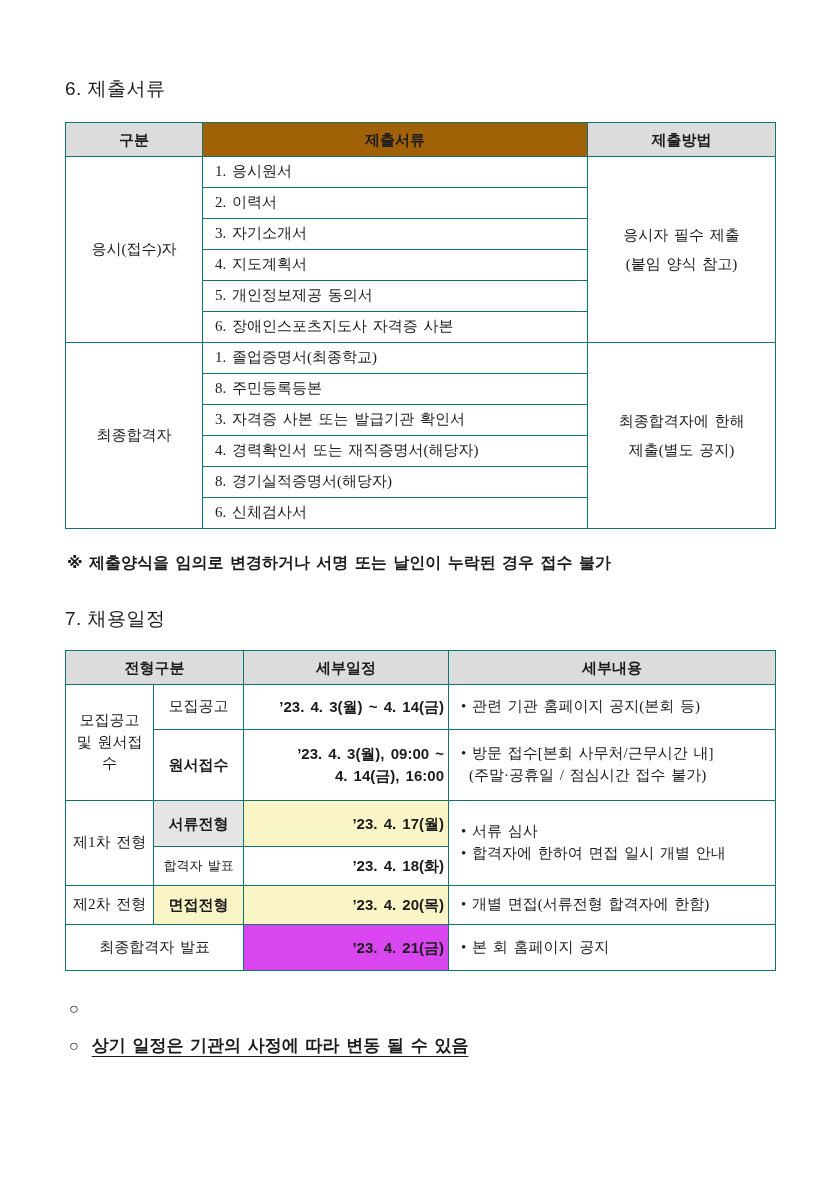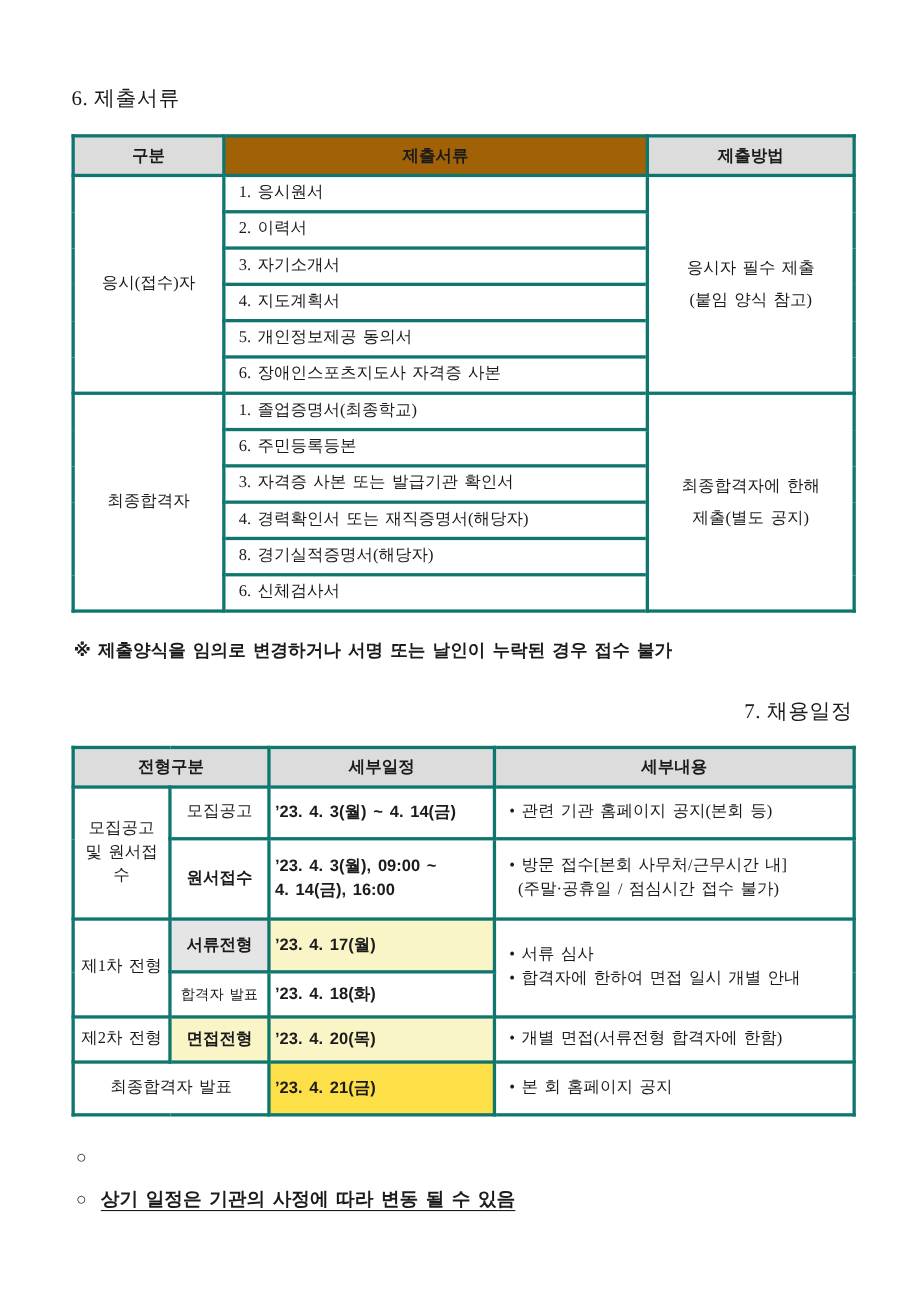--- a/index.html
+++ b/index.html
@@ -5,52 +5,52 @@
   html,body{margin:0;padding:0;background:#ffffff;}
   body{
     width:835px;height:1181px;
     font-family:"Liberation Serif","DejaVu Serif",serif;
     color:#1b1b1b;
     -webkit-font-smoothing:antialiased;
   }
   .page{box-sizing:border-box;width:835px;height:1181px;padding:76px 60px 0 65px;}
   .heading{
     font-size:19px;font-weight:400;letter-spacing:0.5px;
-    font-family:Liberation Serif, serif;
+    font-family:Liberation Sans, sans-serif;
     margin:0 0 20px 0;
   }
   table{border-collapse:collapse;table-layout:fixed;width:710px;}
-  table, td{border:3px solid #0f766e;}
+  table, td{border:1px solid #0f766e;}
   td{padding:0 4px;vertical-align:middle;font-size:15px;line-height:1.45;word-spacing:2px;}
   tr.thead td{
     background:#dcdcdc;
     font-family:"Liberation Sans","DejaVu Sans",sans-serif;
     font-weight:bold;text-align:center;height:33px;font-size:15px;
   }
   
   .t1 tr.item-row td{height:30px;}
   .t1 td.cat{text-align:center;}
   .t1 td.doc{text-align:left;padding-left:12px;}
   .t1 td.method{text-align:center;line-height:1.9;}
   
   .note{
     margin:24px 0 0 2px;
     font-family:"Liberation Sans","DejaVu Sans",sans-serif;
     font-weight:bold;font-size:16px;word-spacing:2px;
   }
-  .heading2{margin:32px 0 18px 0;text-align:right;}
+  .heading2{margin:32px 0 18px 0;}
   
   .t2 td.grp{text-align:center;white-space:pre-line;}
   .t2 td.sub{text-align:center;}
   .t2 td.small{font-size:13px;}
   .t2 td.gothic-bold{
     font-family:"Liberation Sans","DejaVu Sans",sans-serif;
     font-weight:bold;
   }
-  .t2 td.sched{text-align:left;font-family:"Liberation Sans","DejaVu Sans",sans-serif;font-weight:bold;}
+  .t2 td.sched{text-align:right;font-family:"Liberation Sans","DejaVu Sans",sans-serif;font-weight:bold;}
   .t2 td.detail{text-align:left;padding-left:8px;}
   .t2 .dline{padding-left:4px;}
   .t2 .dline.indent{padding-left:12px;}
   .t2 tr.r1 td{height:44px;}
   .t2 tr.r2 td{height:70px;}
   .t2 tr.r3 td{height:45px;}
   .t2 tr.r4 td{height:38px;}
   .t2 tr.r5 td{height:38px;}
   .t2 tr.r6 td{height:45px;}
   
@@ -109,21 +109,21 @@
 
       <tr class="item-row">
         <td class="cat" rowspan="6">최종합격자</td>
         <td class="doc">1. 졸업증명서(최종학교)</td>
         <td class="method" rowspan="6">
           <div>최종합격자에 한해</div>
           <div>제출(별도 공지)</div>
         </td>
       </tr>
       <tr class="item-row">
-          <td class="doc">6. 주민등록등본</td>
+          <td class="doc">8. 주민등록등본</td>
         </tr>
       <tr class="item-row">
           <td class="doc">3. 자격증 사본 또는 발급기관 확인서</td>
         </tr>
       <tr class="item-row">
           <td class="doc">4. 경력확인서 또는 재직증명서(해당자)</td>
         </tr>
       <tr class="item-row">
           <td class="doc">8. 경기실적증명서(해당자)</td>
         </tr>
@@ -186,21 +186,21 @@
       <tr class="r5">
         <td class="grp">제2차 전형</td>
         <td class="sub gothic-bold" style="background-color: rgb(249, 245, 199);">면접전형</td>
         <td class="sched" style="background-color: rgb(249, 245, 199);">’23. 4. 20(목)</td>
         <td class="detail">
           <div class="dline">• 개별 면접(서류전형 합격자에 한함)</div>
         </td>
       </tr>
       <tr class="r6">
         <td class="grp" colspan="2">최종합격자 발표</td>
-        <td class="sched" style="background-color: #fde047;">’23. 4. 21(금)</td>
+        <td class="sched" style="background-color: #d946ef;">’23. 4. 21(금)</td>
         <td class="detail">
           <div class="dline">• 본 회 홈페이지 공지</div>
         </td>
       </tr>
     </tbody>
   </table>
 
   <div class="onotes">
     <div class="onote">
       <span class="obullet">○</span>

